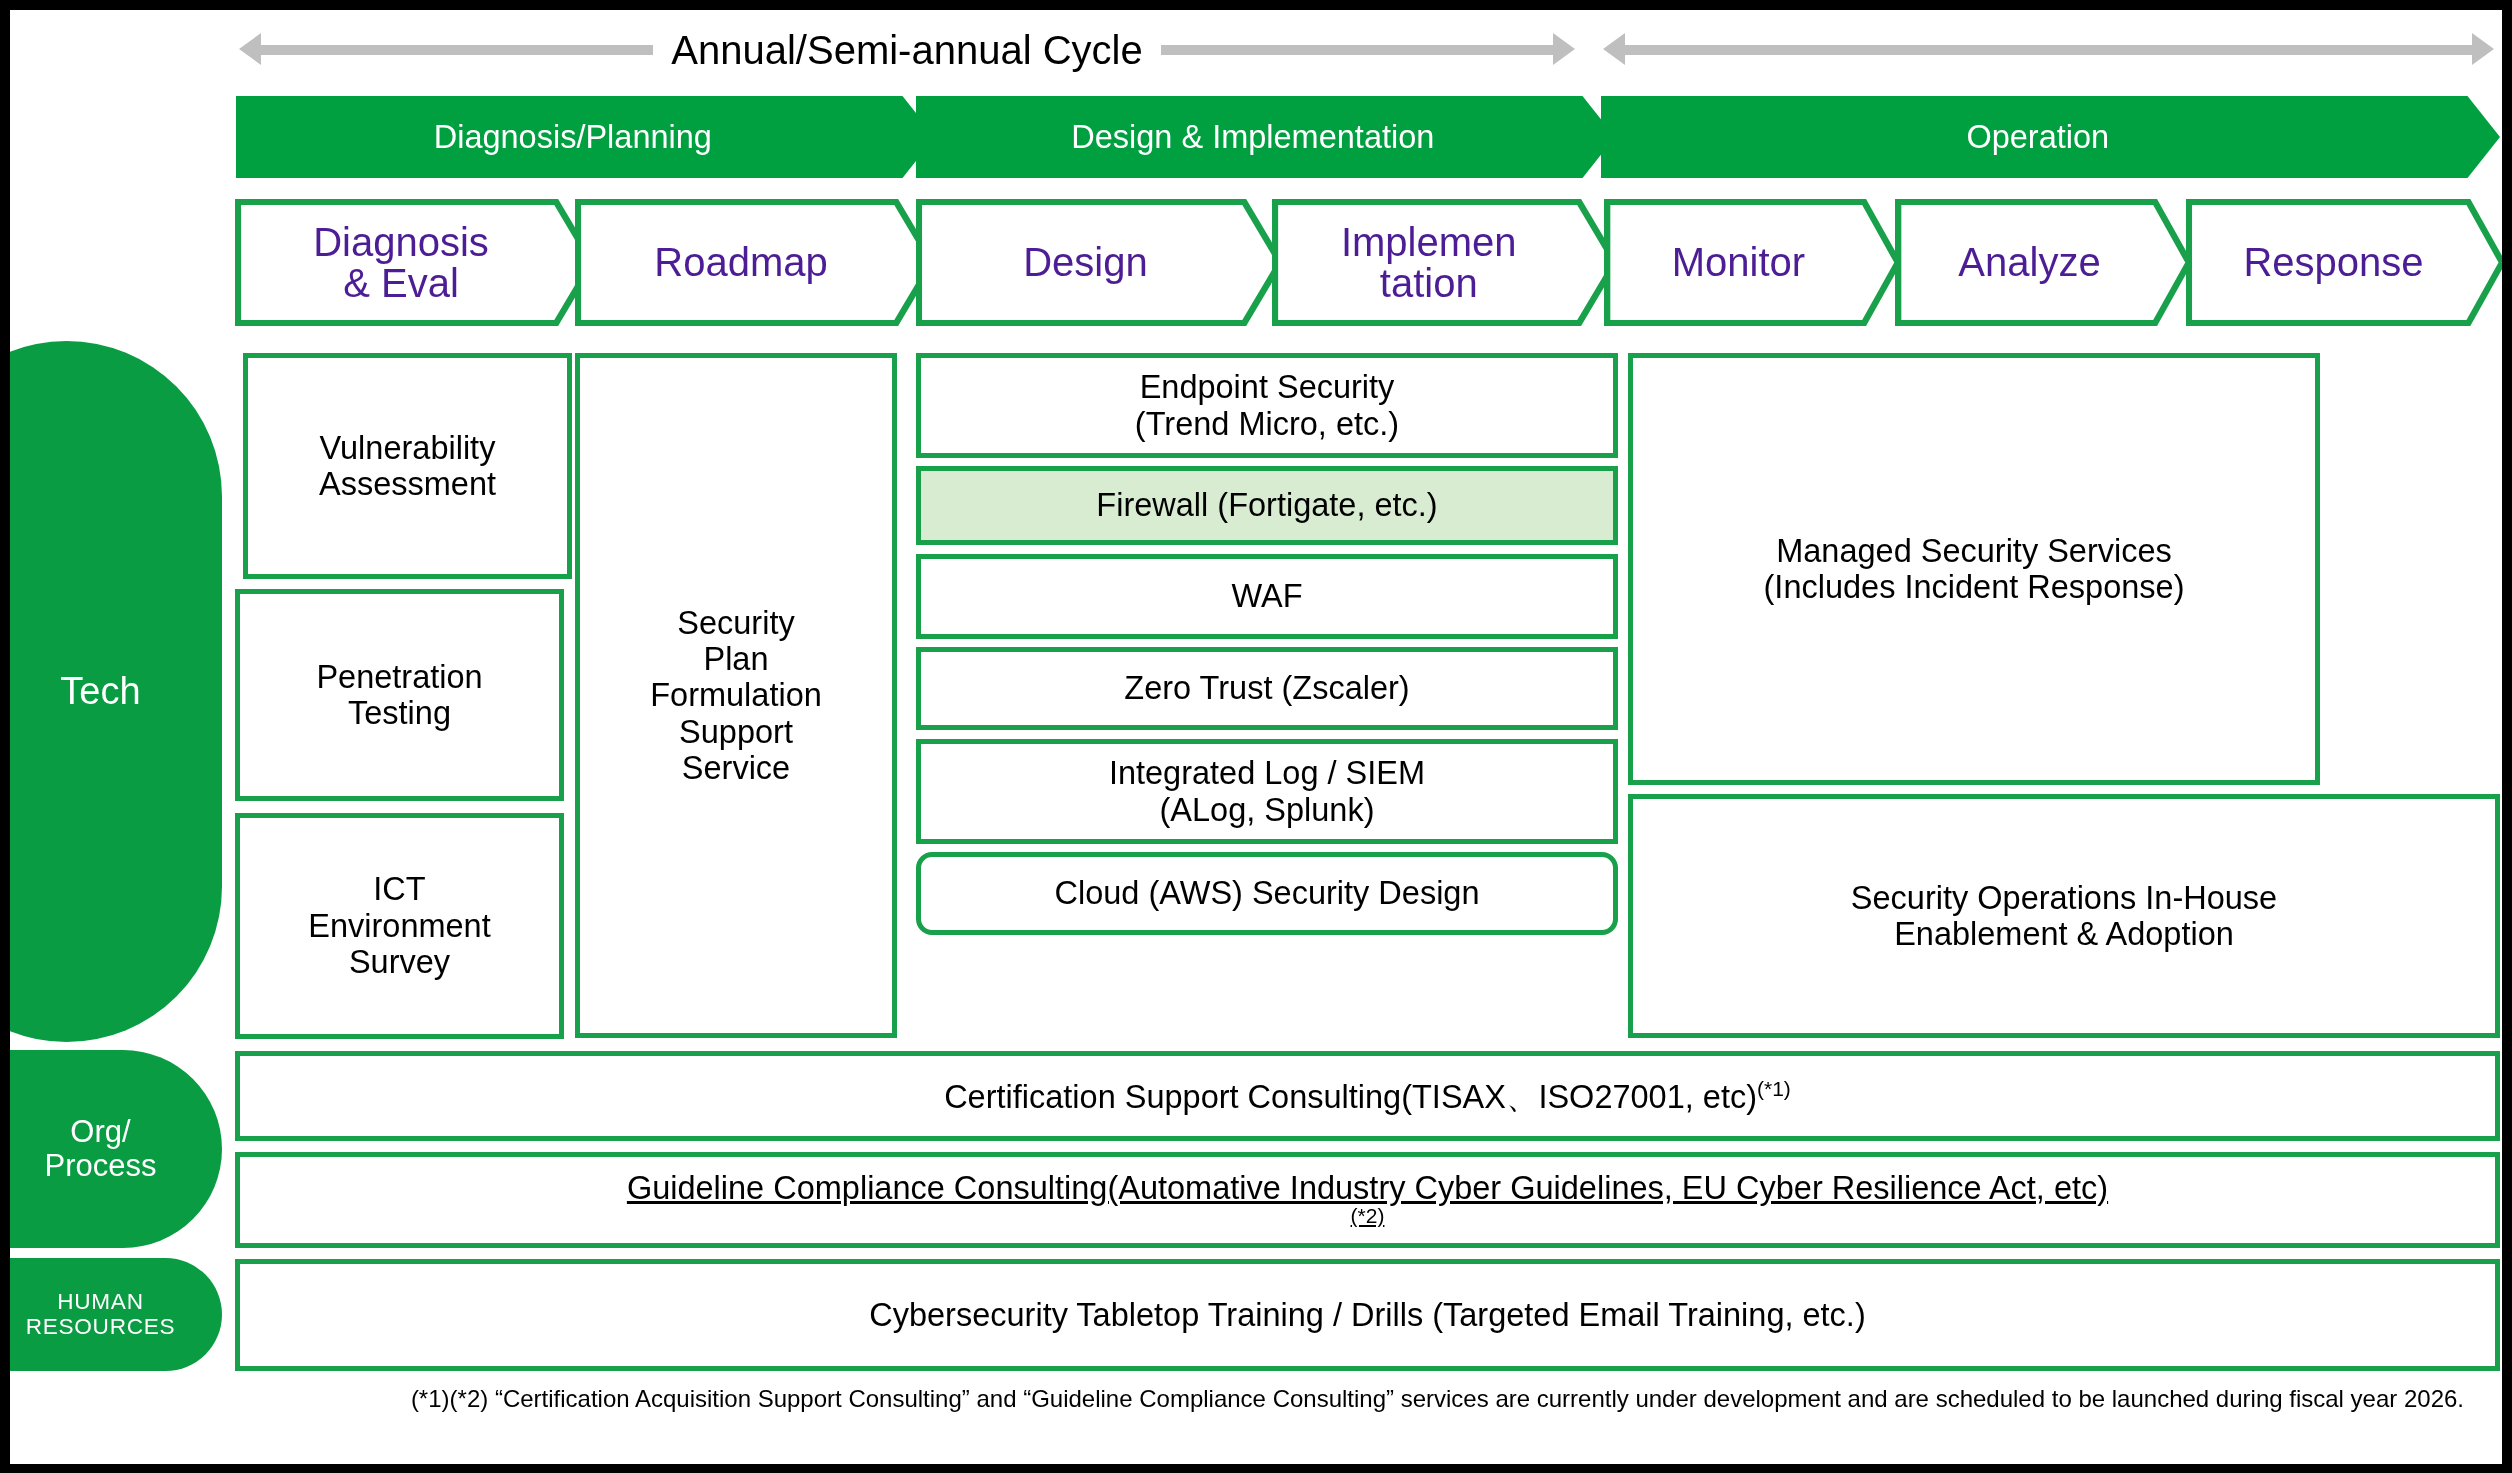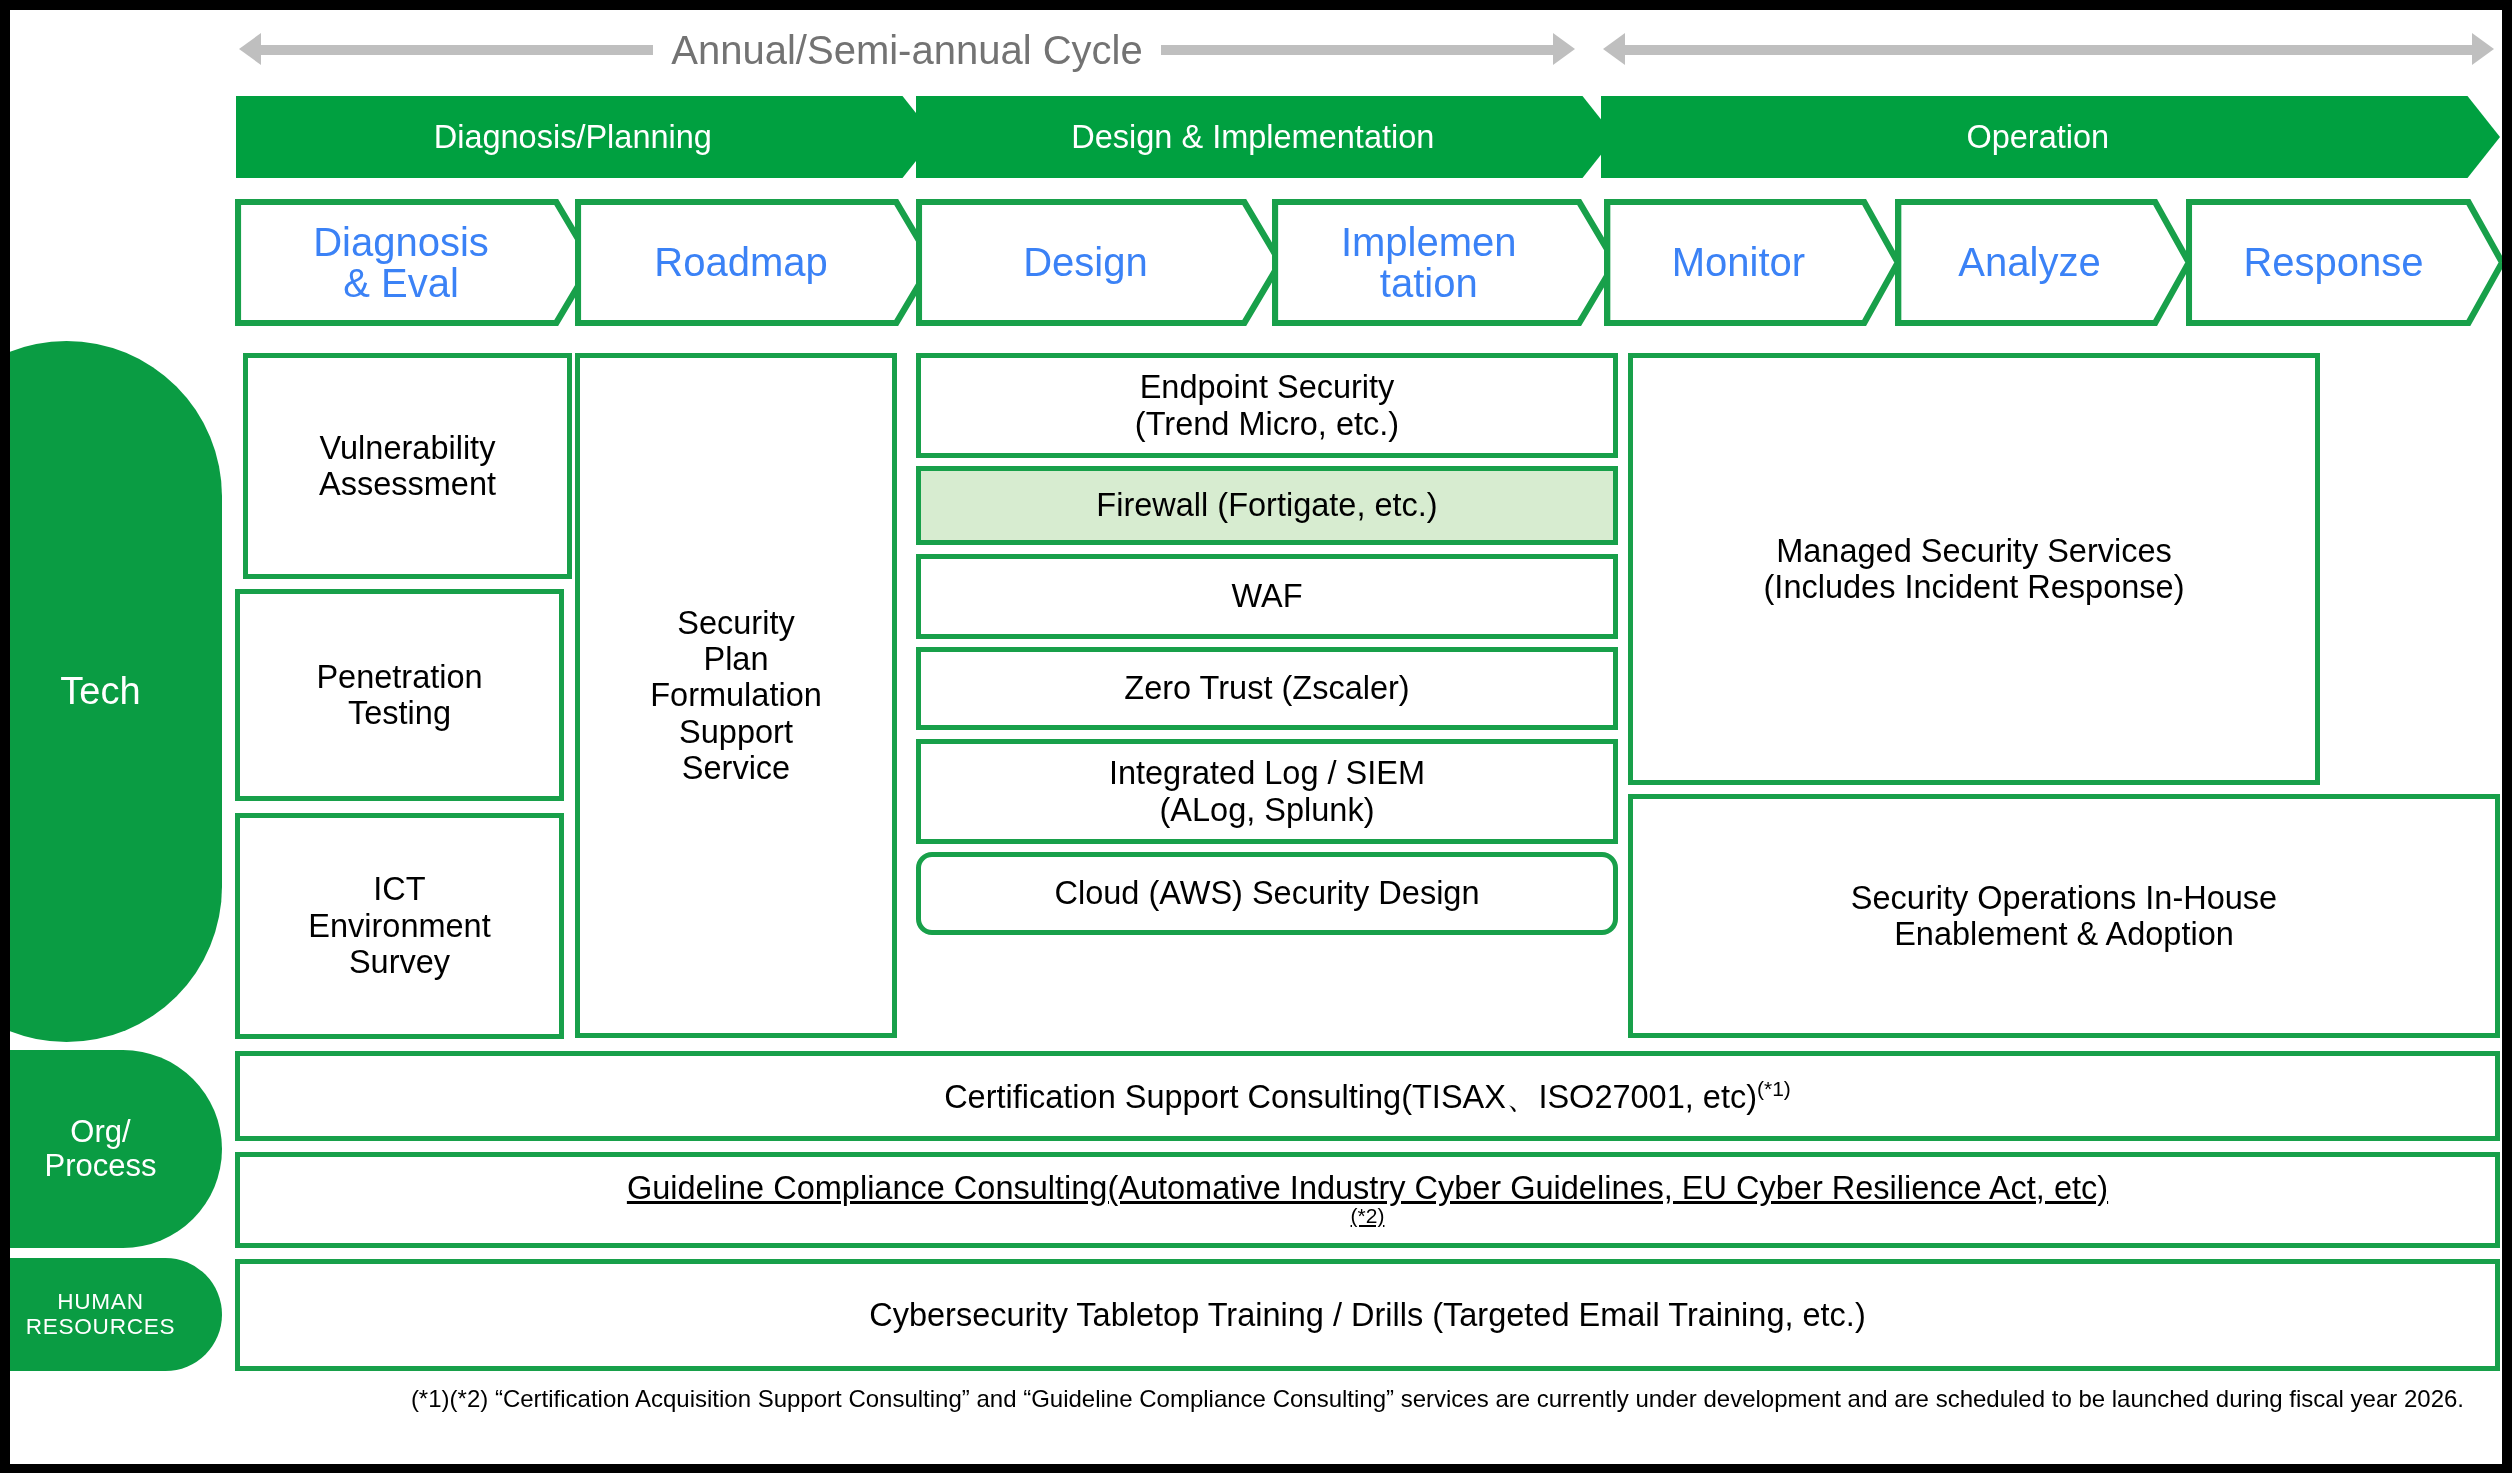--- a/index.html
+++ b/index.html
@@ -17,35 +17,35 @@
   
   #cycle-row{position:absolute;left:0;top:5.7px;width:2502px;height:68px;}
   .cycle-group{position:absolute;top:0;height:68px;display:flex;align-items:center;}
   .arrow-l,.arrow-r{position:relative;height:10px;background:#bfbfbf;}
   .arrow-l::before{content:"";position:absolute;left:-21px;top:-11.3px;
      border-top:16.2px solid transparent;border-bottom:16.2px solid transparent;
      border-right:22.6px solid #bfbfbf;}
   .arrow-r::after{content:"";position:absolute;right:-21px;top:-11.3px;
      border-top:16.2px solid transparent;border-bottom:16.2px solid transparent;
      border-left:22.6px solid #bfbfbf;}
-  .cycle-label{font-size:40px;color:#737373;white-space:nowrap;padding:0 18.4px;line-height:1;}
+  .cycle-label{font-size:40px;color:#000000;white-space:nowrap;padding:0 18.4px;line-height:1;}
 
   
   .band{position:absolute;height:82px;background:#00a040;color:#fff;
         display:flex;align-items:center;justify-content:center;
         font-size:32.5px;box-sizing:border-box;}
   .band.chev{clip-path:polygon(0 0, calc(100% - 32.5px) 0, 100% 50%, calc(100% - 32.5px) 100%, 0 100%);}
   .band .btxt{position:relative;left:-12.7px;}
 
   
   .step{position:absolute;height:127px;}
   .step svg{position:absolute;left:0;top:0;}
   .step .slabel{position:absolute;left:0;top:0;width:100%;height:100%;
         display:flex;align-items:center;justify-content:center;
-        font-size:40px;color:#3b82f6;text-align:center;line-height:1.02;
+        font-size:40px;color:#4c1d95;text-align:center;line-height:1.02;
         box-sizing:border-box;padding-right:28px;}
 
   
   .box{position:absolute;border:5.7px solid #18a04a;background:#fff;
        display:flex;align-items:center;justify-content:center;
        text-align:center;color:#000;box-sizing:border-box;
        font-size:32.5px;line-height:1.12;}
   .box.hl{background:#d7ecd0;}
 
   

